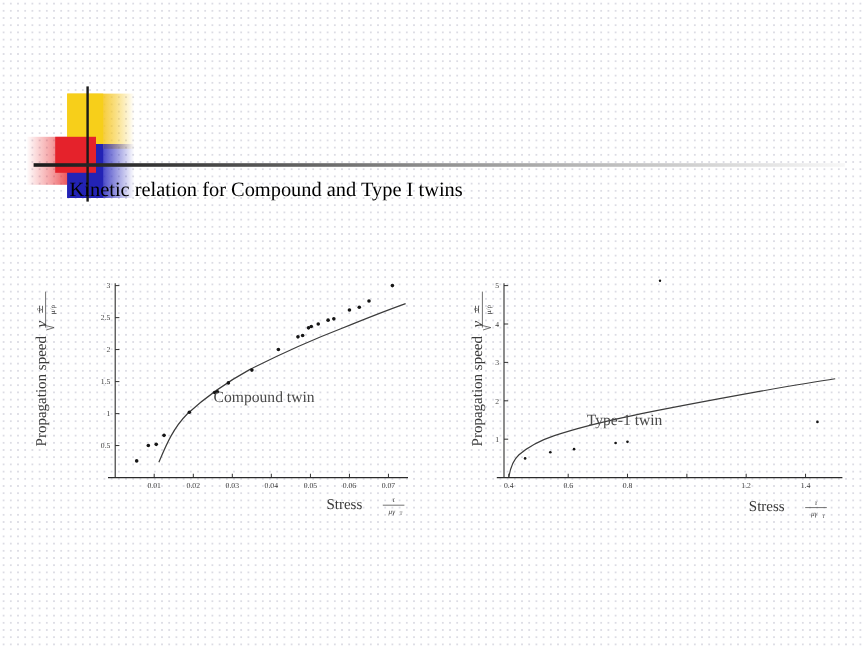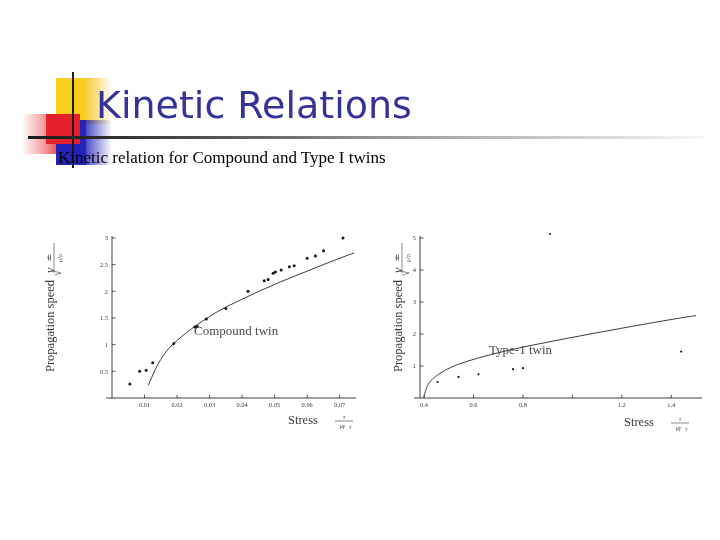--- a/index.html
+++ b/index.html
@@ -119,21 +119,21 @@
     color: #000000;
     white-space: nowrap;
   }
 
   
   .figure {
     position: absolute;
     top: 222px;
     height: 215px;
   }
-  #figure-compound { left: 34px;  width: 330px; text-align: center; }
+  #figure-compound { left: 18px;  width: 330px; text-align: center; }
   #figure-type1    { left: 384px; width: 325px; }
 
   .figure svg { display: block; }
 
   
   .ax-num   { font-family: "Liberation Serif", serif; font-size: 6.4px; fill: #3a3a3a; }
   .ax-title { font-family: "Liberation Serif", serif; font-size: 12.5px; fill: #3a3a3a; }
   .ax-small { font-family: "Liberation Serif", serif; font-size: 6px;  fill: #3a3a3a; }
   .curve-lbl{ font-family: "Liberation Serif", serif; font-size: 13px; fill: #4a4a4a; }
   .axis-line{ stroke: #2b2b2b; stroke-width: 0.9; fill: none; }
@@ -149,21 +149,20 @@
   <div id="logo">
     <div class="sq sq-yellow"></div>
     <div class="sq sq-blue"></div>
     <div class="sq sq-red"></div>
     <div class="sq sq-yellow-core"></div>
     <div class="sq sq-blue-core"></div>
     <div class="sq sq-red-core"></div>
     <div class="logo-vline"></div>
   </div>
 
-  <div id="page-title">Kinetic Relations</div>
   <div id="title-rule"></div>
 
   <div id="subtitle">Kinetic relation for Compound and Type I twins</div>
 
   <div class="figure" id="figure-compound">
     <svg width="330" height="215" viewBox="0 0 330 215">
 
       <g transform="translate(20,150) rotate(-90)">
         <text class="ax-title" x="0" y="0">
           <tspan>Propagation speed</tspan>

